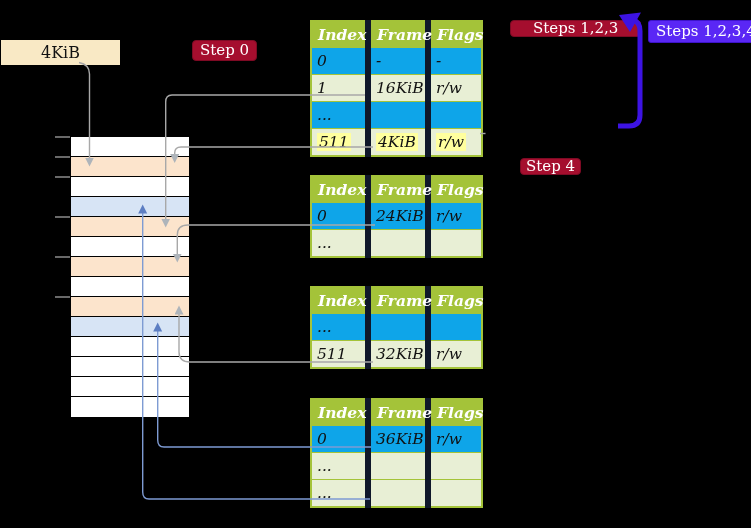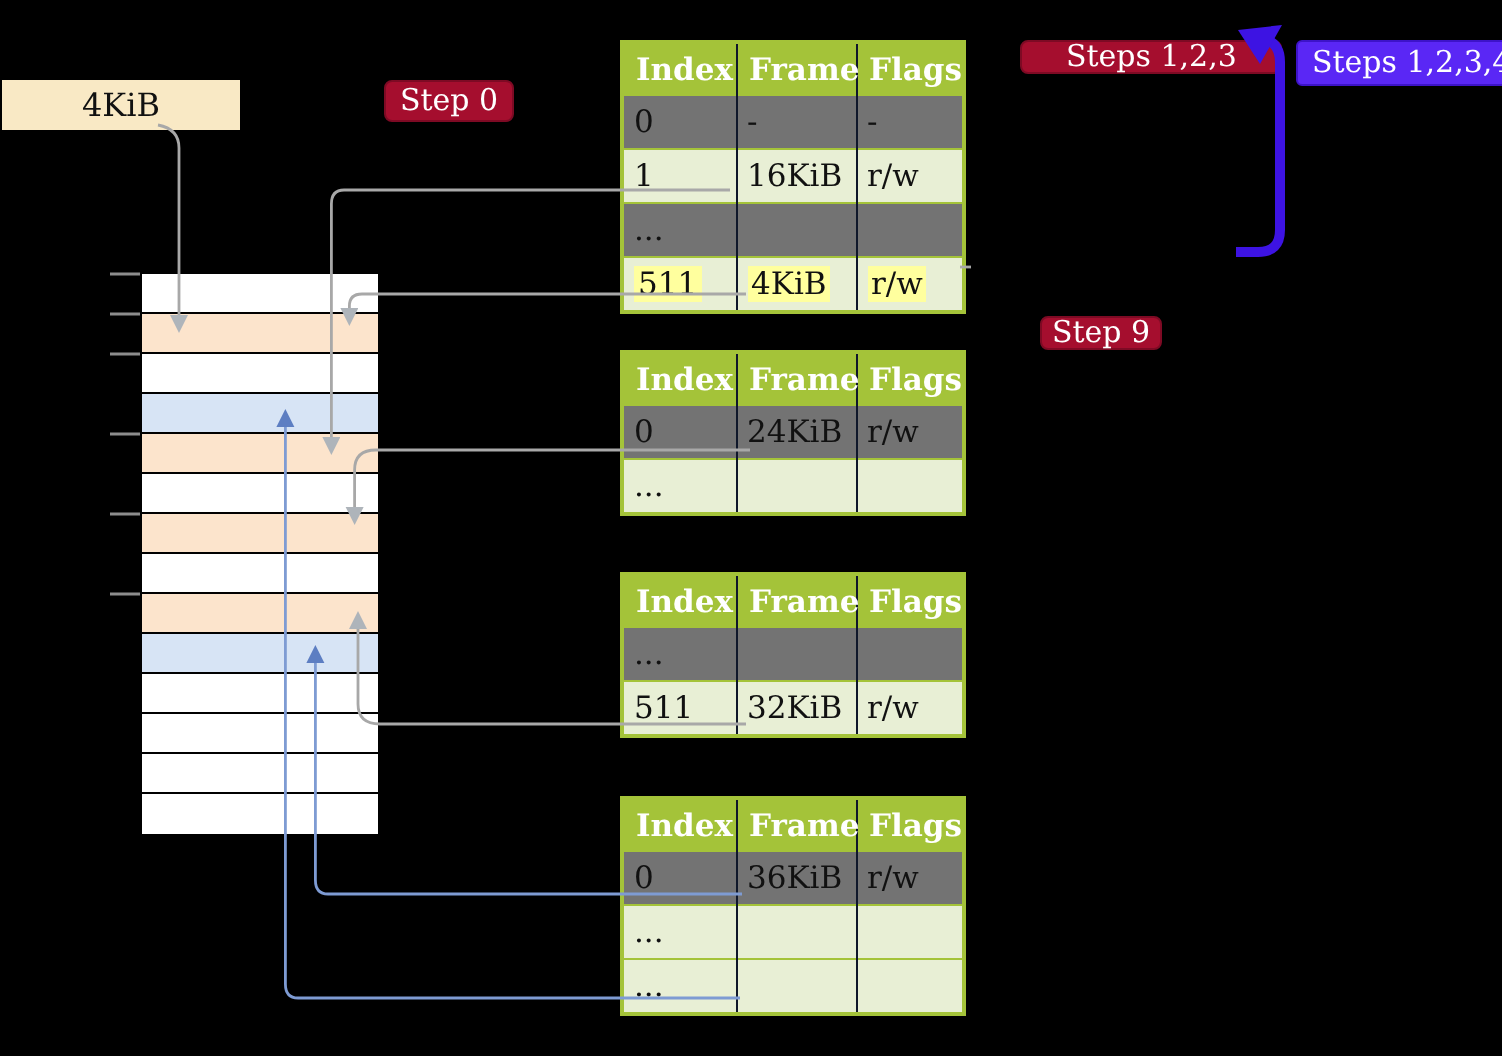--- a/index.html
+++ b/index.html
@@ -36,32 +36,32 @@
   }
   .stack-row{height:20px;box-sizing:border-box;border-bottom:1px solid #000;}
   .stack-row:last-child{border-bottom:none;height:20px;}
   .c-white{background:#ffffff;}
   .c-orange{background:var(--frame-orange,#fce4cc);}
   .c-blue{background:var(--frame-blue,#d7e4f5);}
 
   
   table.ptable{
     position:absolute;left:310px;width:171px;border-collapse:collapse;table-layout:fixed;
-    border:2px solid var(--header-green,#a4c339);background:#737373;
+    border:2px solid var(--header-green,#a4c339);background:#0ea5e9;font-style:italic;
   }
   table.ptable col.c1{width:57px;} table.ptable col.c2{width:60px;} table.ptable col.c3{width:54px;}
   .ptable th{
     background:var(--header-green,#a4c339);color:#fff;font-weight:bold;font-size:15.5px;
     height:25px;text-align:left;padding:0 0 0 6px;
   }
   .ptable td{
     font-size:15.5px;color:#111;height:26px;padding:0 0 0 5px;vertical-align:middle;
     border-top:1px solid var(--header-green,#a4c339);
   }
-  .ptable th+th,.ptable td+td{border-left:1px solid #0f172a;}
+  .ptable th+th,.ptable td+td{border-left:6px solid #0f172a;}
   .ptable tr.shaded td{background:var(--row-green,#e8efd5);}
   .hl{background:var(--hl-yellow,#ffff9e);padding:0 2px;}
 
   
   #overlay{position:absolute;left:0;top:0;z-index:10;pointer-events:none;}
   .ln-gray{stroke:var(--gray-line,#a8a8a8);stroke-width:1.4;fill:none;}
   .ln-blue{stroke:var(--blue-line,#7e9bd3);stroke-width:1.4;fill:none;}
   .ah-gray{fill:#aeb4ba;}
   .ah-blue{fill:#5d7ec2;}
   .tick{stroke:#8c8c8c;stroke-width:1.5;}
@@ -71,21 +71,21 @@
 </head>
 <body>
 
 <div id="canvas">
 
   <div class="label-box">4KiB</div>
 
   <div class="badge" id="badge-step0">Step 0</div>
   <div class="badge" id="badge-steps123">Steps 1,2,3</div>
   <div class="badge" id="badge-steps1234">Steps 1,2,3,4</div>
-  <div class="badge" id="badge-step4">Step 9</div>
+  <div class="badge" id="badge-step4">Step 4</div>
 
   <div class="stack">
     <div class="stack-row c-white"></div>
     <div class="stack-row c-orange"></div>
     <div class="stack-row c-white"></div>
     <div class="stack-row c-blue"></div>
     <div class="stack-row c-orange"></div>
     <div class="stack-row c-white"></div>
     <div class="stack-row c-orange"></div>
     <div class="stack-row c-white"></div>

